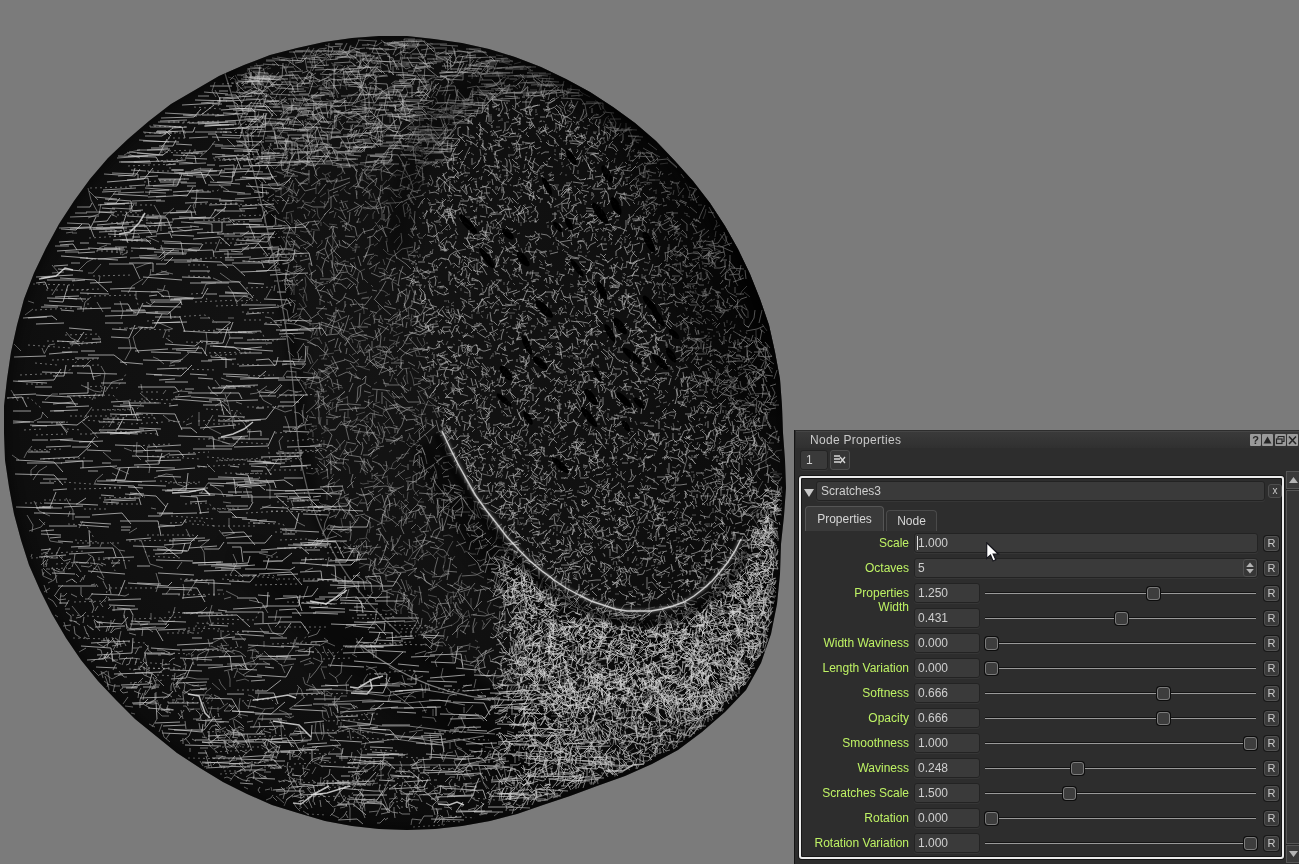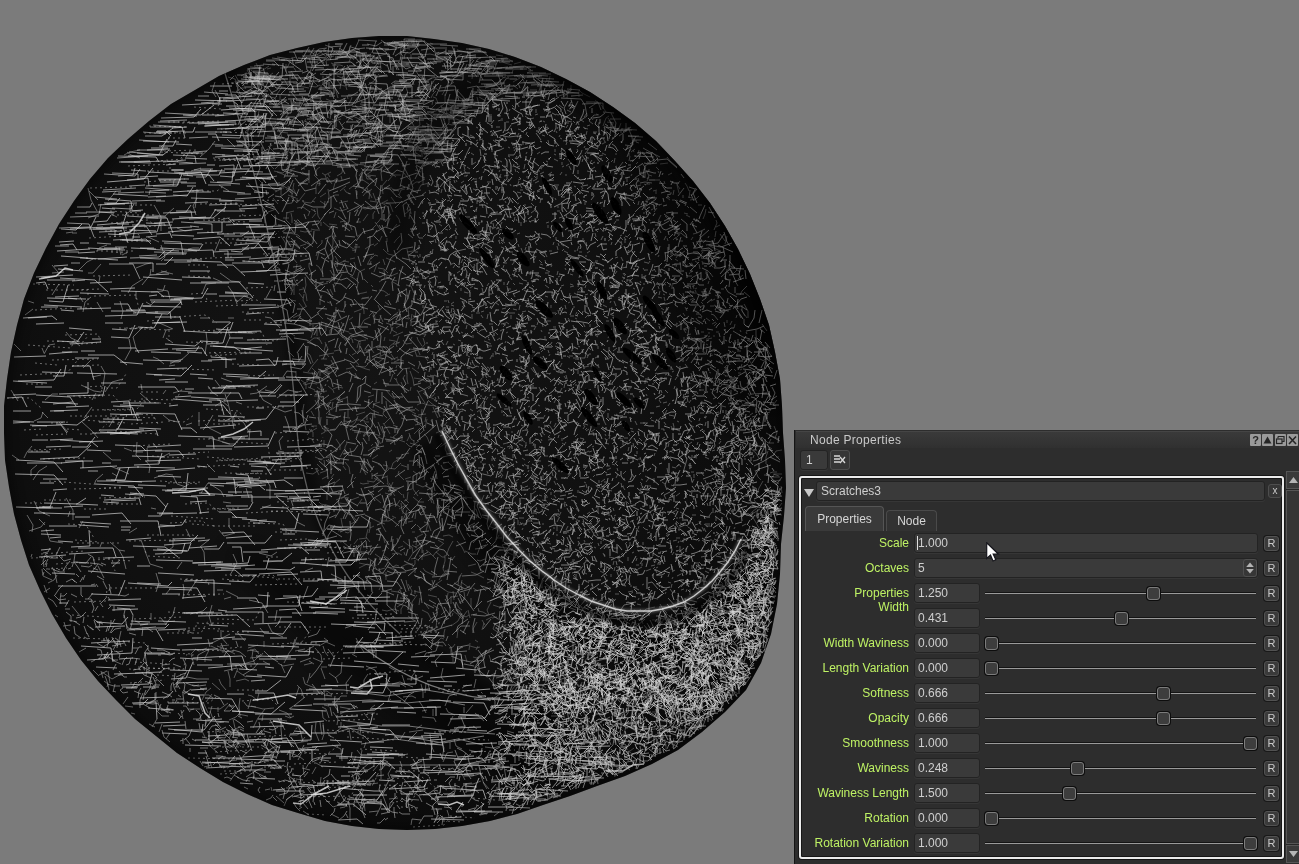--- a/index.html
+++ b/index.html
@@ -230,21 +230,21 @@
       <div class="track" style="left:184px;top:264px;width:271px"></div>
       <div class="handle" style="left:443px;top:259px"></div>
       <div class="rbtn" style="left:463px;top:258px">R</div>
       <div class="lbl" style="left:0;top:283px;width:108px">Waviness</div>
       <div class="tfield" style="left:113px;top:280px;width:64px;height:18px">
         <span style="position:absolute;left:3px;top:2px">0.248</span>
       </div>
       <div class="track" style="left:184px;top:289px;width:271px"></div>
       <div class="handle" style="left:270px;top:284px"></div>
       <div class="rbtn" style="left:463px;top:283px">R</div>
-      <div class="lbl" style="left:0;top:308px;width:108px">Waviness Length</div>
+      <div class="lbl" style="left:0;top:308px;width:108px">Scratches Scale</div>
       <div class="tfield" style="left:113px;top:305px;width:64px;height:18px">
         <span style="position:absolute;left:3px;top:2px">1.500</span>
       </div>
       <div class="track" style="left:184px;top:314px;width:271px"></div>
       <div class="handle" style="left:262px;top:309px"></div>
       <div class="rbtn" style="left:463px;top:308px">R</div>
       <div class="lbl" style="left:0;top:333px;width:108px">Rotation</div>
       <div class="tfield" style="left:113px;top:330px;width:64px;height:18px">
         <span style="position:absolute;left:3px;top:2px">0.000</span>
       </div>

